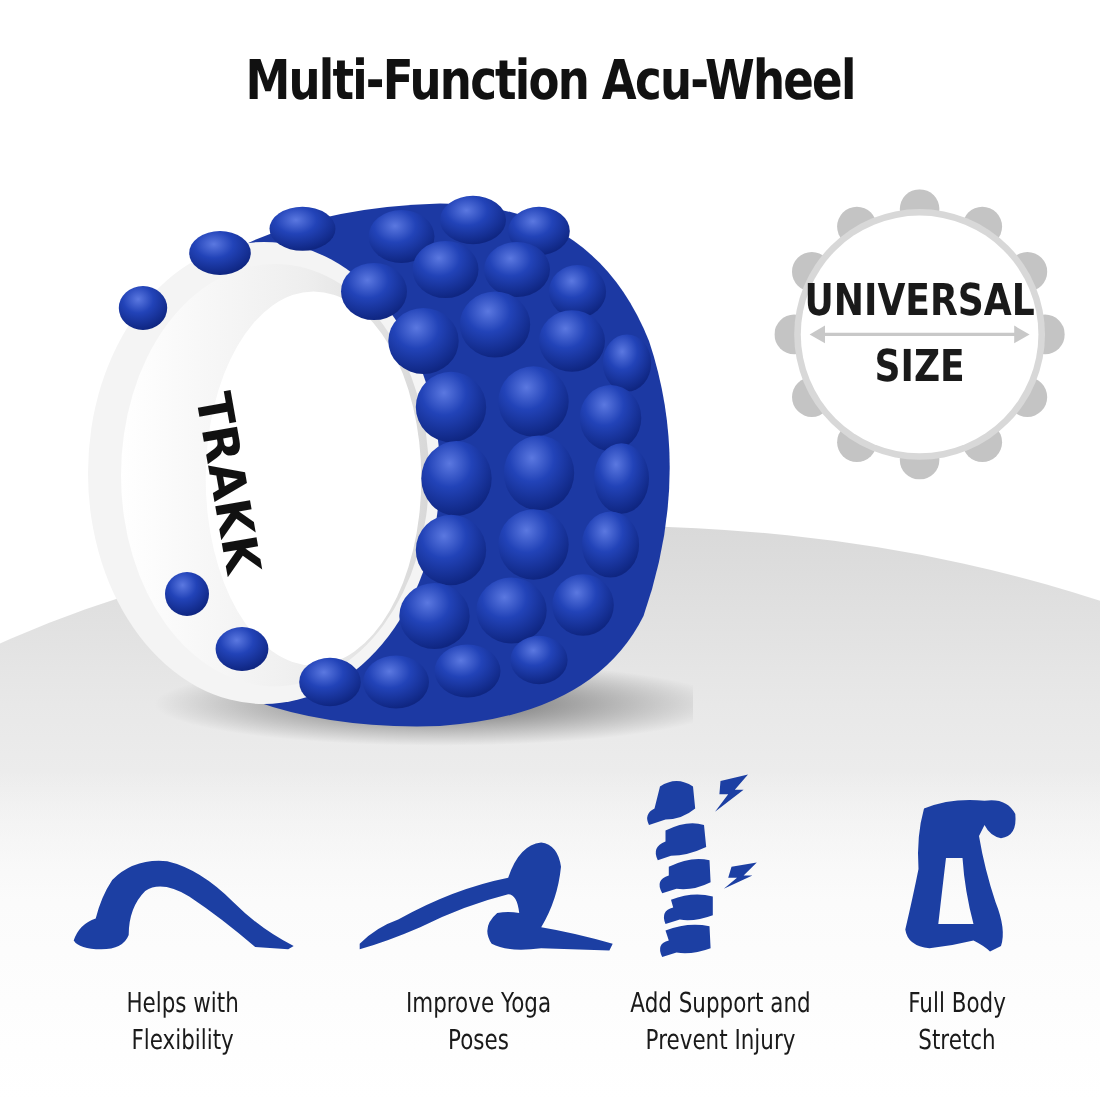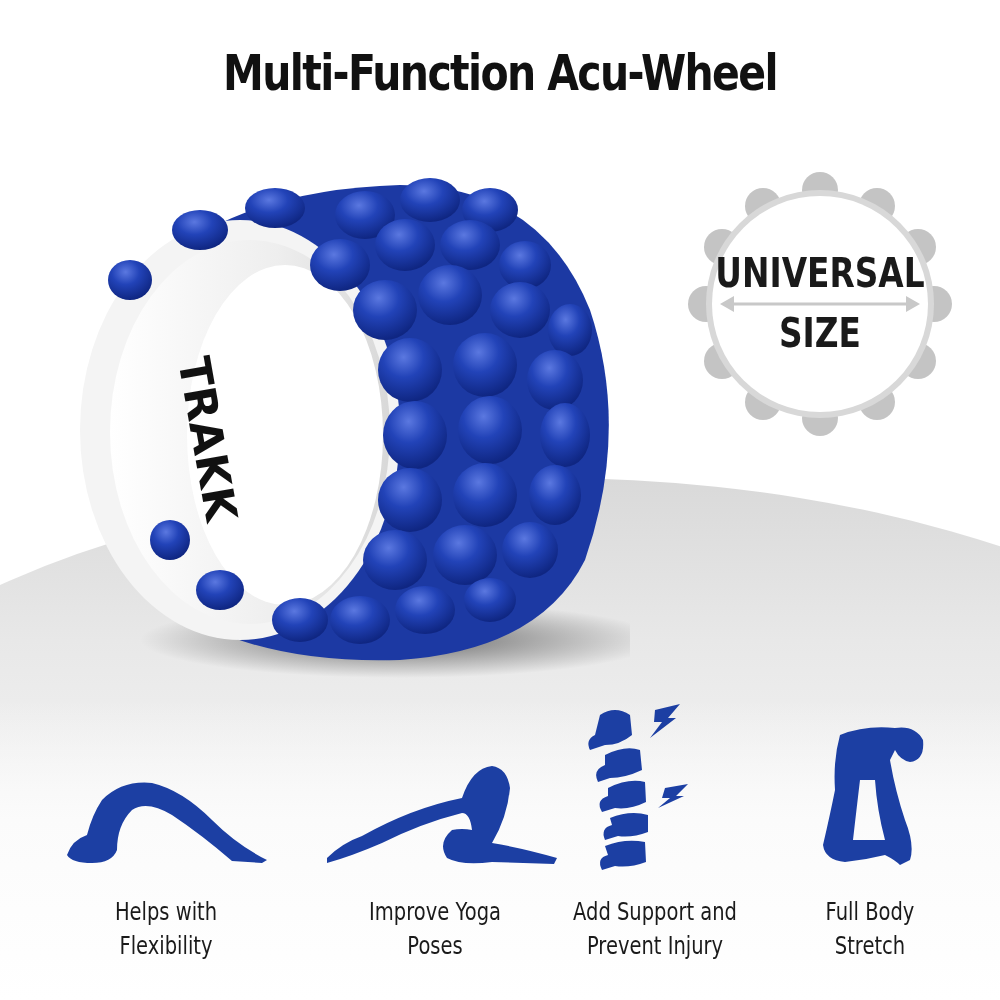--- a/index.html
+++ b/index.html
@@ -2,21 +2,21 @@
 <html><head>
 <meta charset="utf-8">
 <style>
   html,body{margin:0;padding:0;}
   body{width:1000px;height:1000px;position:relative;overflow:hidden;background:#ffffff;font-family:"Liberation Sans",sans-serif;}
   .floor{position:absolute;left:-300px;top:478px;width:1700px;height:900px;border-radius:50%;
     background:linear-gradient(180deg,#d9d9d9 0%,#e8e8e8 18%,#f2f2f2 35%,#f7f7f7 55%,#ffffff 100%);}
   .floor-fade{position:absolute;left:0;top:700px;width:1000px;height:300px;background:linear-gradient(180deg,rgba(250,250,250,0) 0%,#fbfbfb 40%,#ffffff 100%);}
   .title{position:absolute;left:0;top:44px;width:1000px;text-align:center;font-family:"DejaVu Sans",sans-serif;font-weight:bold;font-size:50px;letter-spacing:-2px;color:#111;transform:scaleX(0.82);transform-origin:center;}
   .wheel{position:absolute;left:70px;top:170px;width:560px;height:520px;}
-  .badge{position:absolute;left:688px;top:172px;width:264px;height:264px;}
+  .badge{position:absolute;left:704px;top:172px;width:264px;height:264px;}
   .badge-text{position:absolute;left:0;width:264px;text-align:center;font-family:"DejaVu Sans",sans-serif;font-weight:bold;color:#1a1a1a;transform:scaleX(0.82);}
   .badge-t1{top:78px;font-size:40px;}
   .badge-t2{top:138px;font-size:40px;}
   .icon{position:absolute;}
   .caption{position:absolute;top:895px;width:220px;text-align:center;font-family:"DejaVu Sans",sans-serif;font-size:25px;line-height:34px;color:#1a1a1a;transform:scaleX(0.78);}
 </style>
 </head>
 <body>
 
 <div class="floor"></div>

